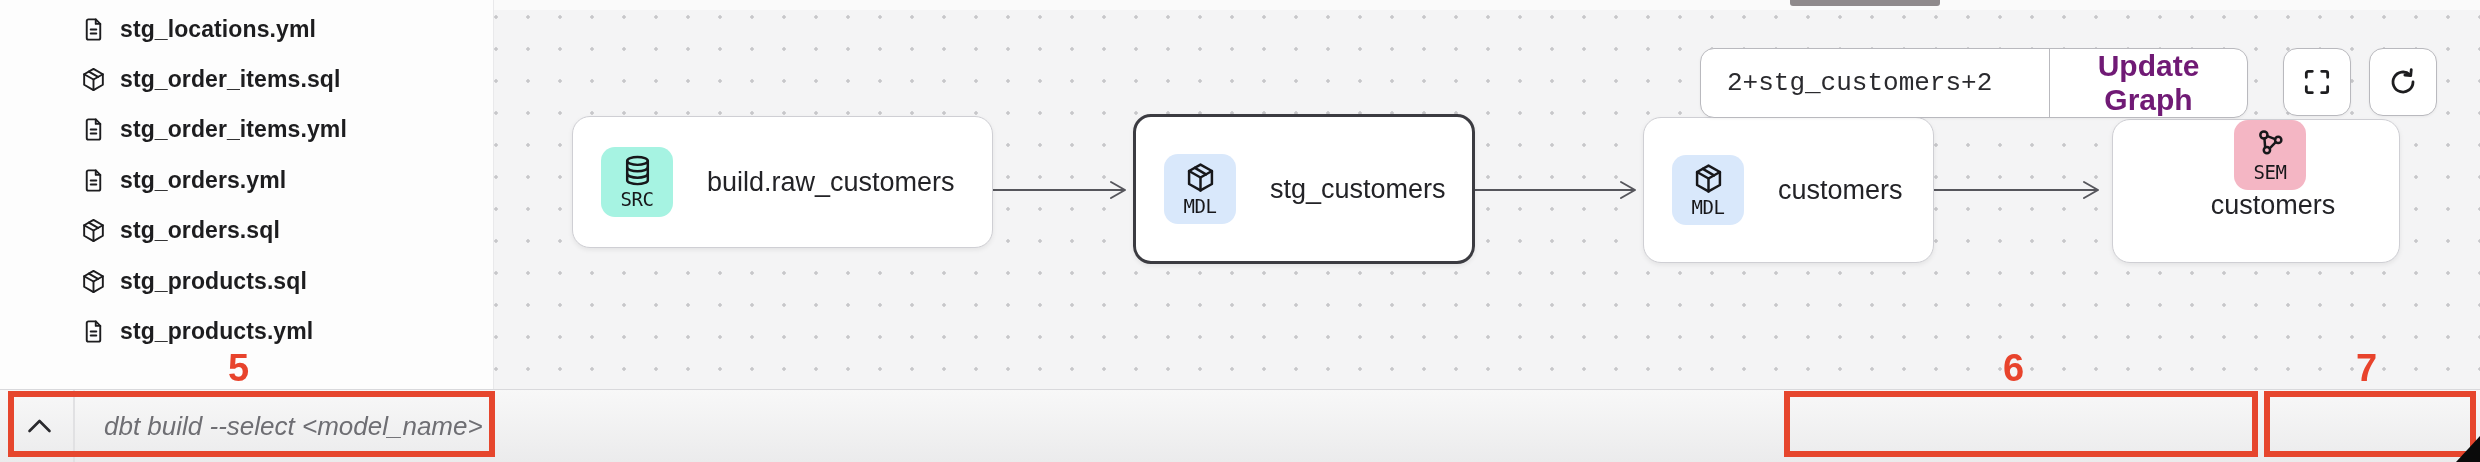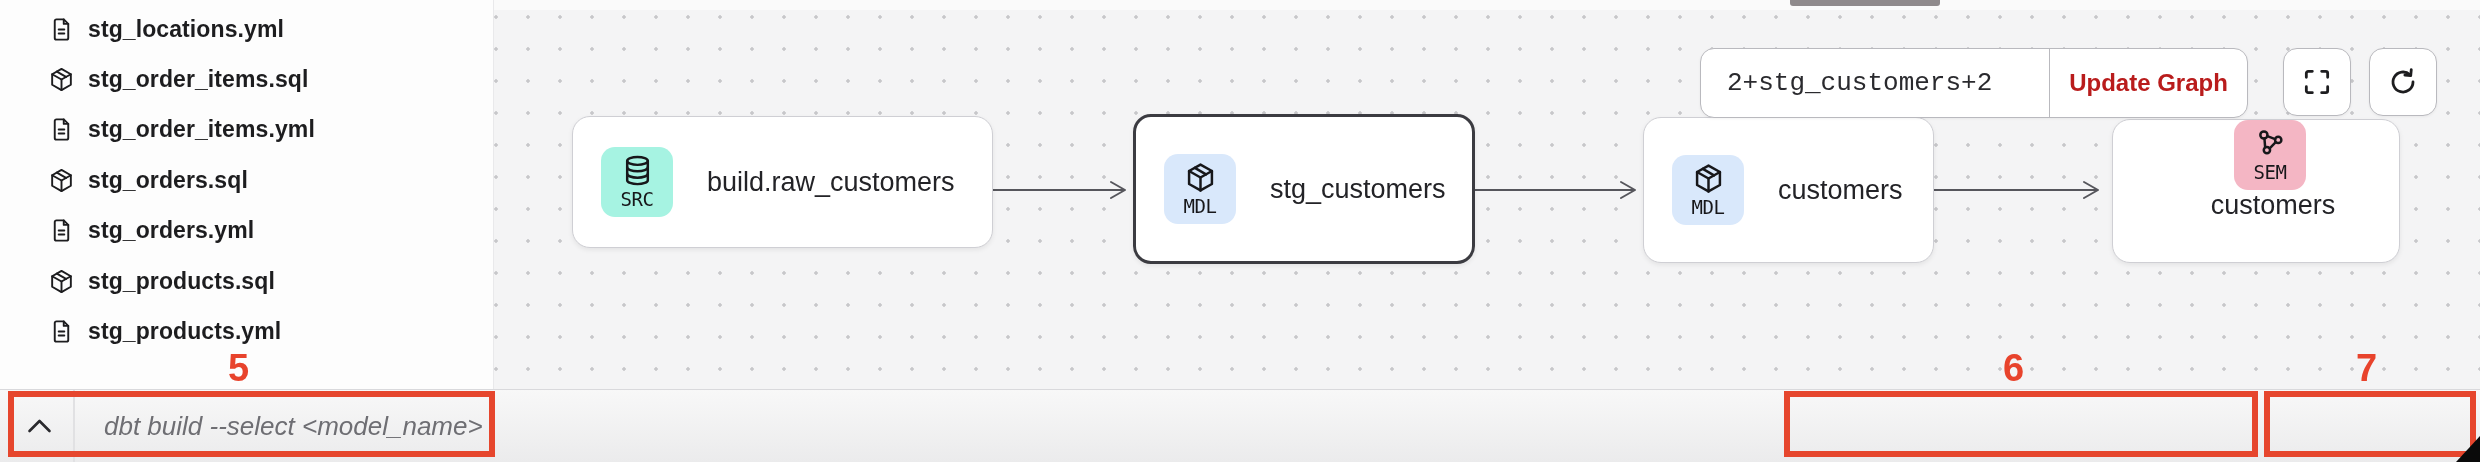--- a/index.html
+++ b/index.html
@@ -10,21 +10,21 @@
     font-family: "Liberation Sans", sans-serif;
     background: #ffffff;
   }
   
   .sidebar {
     position: absolute; left:0; top:0; width:494px; height:389px;
     background:#fdfdfd; border-right:1px solid #e9e9eb; overflow:hidden;
     padding-top:4px;
   }
   .file-row {
-    height:50.4px; display:flex; align-items:center; padding-left:48px;
+    height:50.4px; display:flex; align-items:center; padding-left:80px;
   }
   .file-row svg { width:27px; height:27px; flex:0 0 27px; stroke:#1d1d1f; stroke-width:1.7; fill:none;
     stroke-linecap:round; stroke-linejoin:round; }
   .file-name { margin-left:13px; font-size:23px; font-weight:600; color:#1d1d1f; letter-spacing:0.1px; }
   
   .canvas {
     position:absolute; left:494px; top:0; width:1986px; height:389px;
     background-color:#f4f4f5;
     background-image: radial-gradient(circle, #c7c7ca 1.5px, transparent 1.9px);
     background-size:32px 32px;
@@ -54,21 +54,21 @@
     background:#ffffff; border:1.5px solid #b9b9be; border-radius:14px;
     display:flex; align-items:stretch; box-shadow:0 1px 3px rgba(0,0,0,0.05);
   }
   .selector-input {
     width:348px; border:none; outline:none; background:transparent;
     font-family:Liberation Mono, monospace; font-size:26px; color:#2a2a2e; padding-left:26px;
     border-radius:14px 0 0 14px;
   }
   .update-graph-btn {
     flex:1; border:none; border-left:1.5px solid #b9b9be; background:transparent; cursor:pointer;
-    font-family:"Liberation Sans", sans-serif; font-size:24px; font-weight:600; color:#b91c1c;
+    font-family:"Liberation Sans", sans-serif; font-size:30px; font-weight:600; color:#701a75;
     border-radius:0 14px 14px 0;
   }
   .icon-btn {
     position:absolute; top:48px; width:68px; height:68px; background:#ffffff;
     border:1.5px solid #b9b9be; border-radius:14px; cursor:pointer;
     display:flex; align-items:center; justify-content:center; box-shadow:0 1px 3px rgba(0,0,0,0.05);
   }
   .icon-btn svg { width:32px; height:32px; stroke:#1d1d1f; stroke-width:2.1; fill:none; stroke-linecap:round; stroke-linejoin:round; }
   .btn-fullscreen { left:1789px; }
   .btn-refresh { left:1875px; }
@@ -124,34 +124,34 @@
   <div class="file-row">
     <svg viewBox="0 0 24 24">
         <path d="M14 3H7.5A1.5 1.5 0 0 0 6 4.5v15A1.5 1.5 0 0 0 7.5 21h9a1.5 1.5 0 0 0 1.5-1.5V7z"></path>
         <path d="M14 3v4h4"></path>
         <path d="M9.5 12h5M9.5 15.5h5"></path>
       </svg>
     <span class="file-name">stg_order_items.yml</span>
   </div>
   <div class="file-row">
     <svg viewBox="0 0 24 24">
+        <path d="M14 3H7.5A1.5 1.5 0 0 0 6 4.5v15A1.5 1.5 0 0 0 7.5 21h9a1.5 1.5 0 0 0 1.5-1.5V7z"></path>
+        <path d="M14 3v4h4"></path>
+        <path d="M9.5 12h5M9.5 15.5h5"></path>
+      </svg>
+    <span class="file-name">stg_orders.yml</span>
+  </div>
+  <div class="file-row">
+    <svg viewBox="0 0 24 24">
         <path d="M12 2.6 20.3 7.3v9.4L12 21.4 3.7 16.7V7.3Z"></path>
         <path d="M3.7 7.3 12 12l8.3-4.7"></path>
         <path d="M12 12v9.4"></path>
         <path d="M7.9 5 16 9.7"></path>
       </svg>
     <span class="file-name">stg_orders.sql</span>
-  </div>
-  <div class="file-row">
-    <svg viewBox="0 0 24 24">
-        <path d="M14 3H7.5A1.5 1.5 0 0 0 6 4.5v15A1.5 1.5 0 0 0 7.5 21h9a1.5 1.5 0 0 0 1.5-1.5V7z"></path>
-        <path d="M14 3v4h4"></path>
-        <path d="M9.5 12h5M9.5 15.5h5"></path>
-      </svg>
-    <span class="file-name">stg_orders.yml</span>
   </div>
   <div class="file-row">
     <svg viewBox="0 0 24 24">
         <path d="M12 2.6 20.3 7.3v9.4L12 21.4 3.7 16.7V7.3Z"></path>
         <path d="M3.7 7.3 12 12l8.3-4.7"></path>
         <path d="M12 12v9.4"></path>
         <path d="M7.9 5 16 9.7"></path>
       </svg>
     <span class="file-name">stg_products.sql</span>
   </div>

